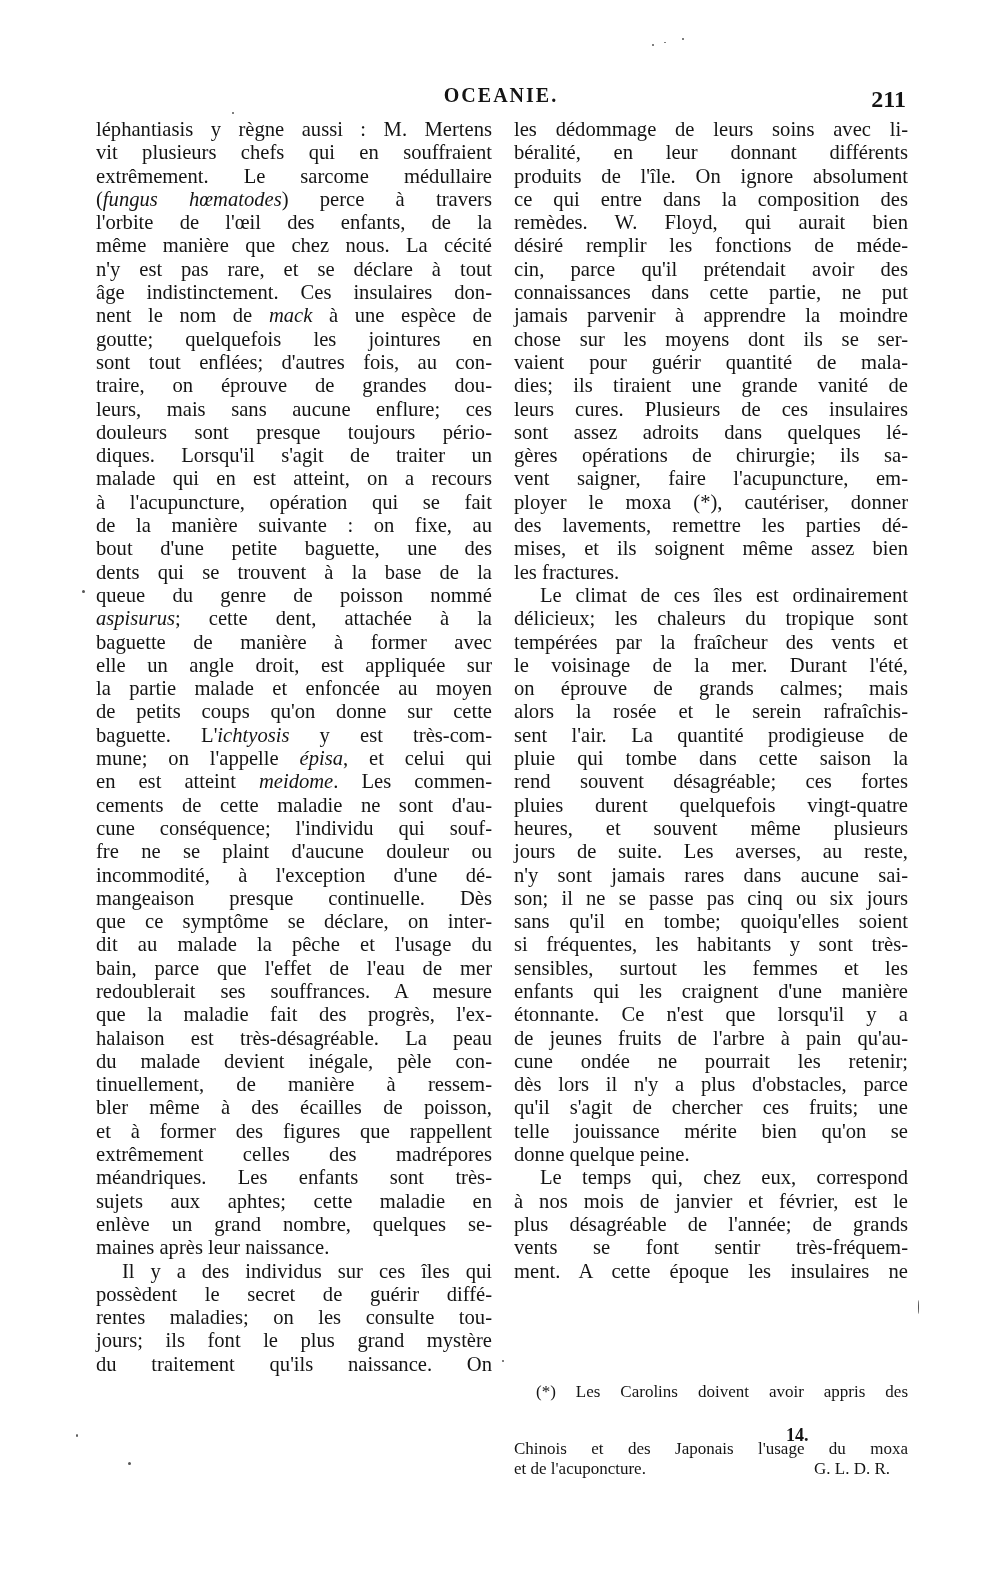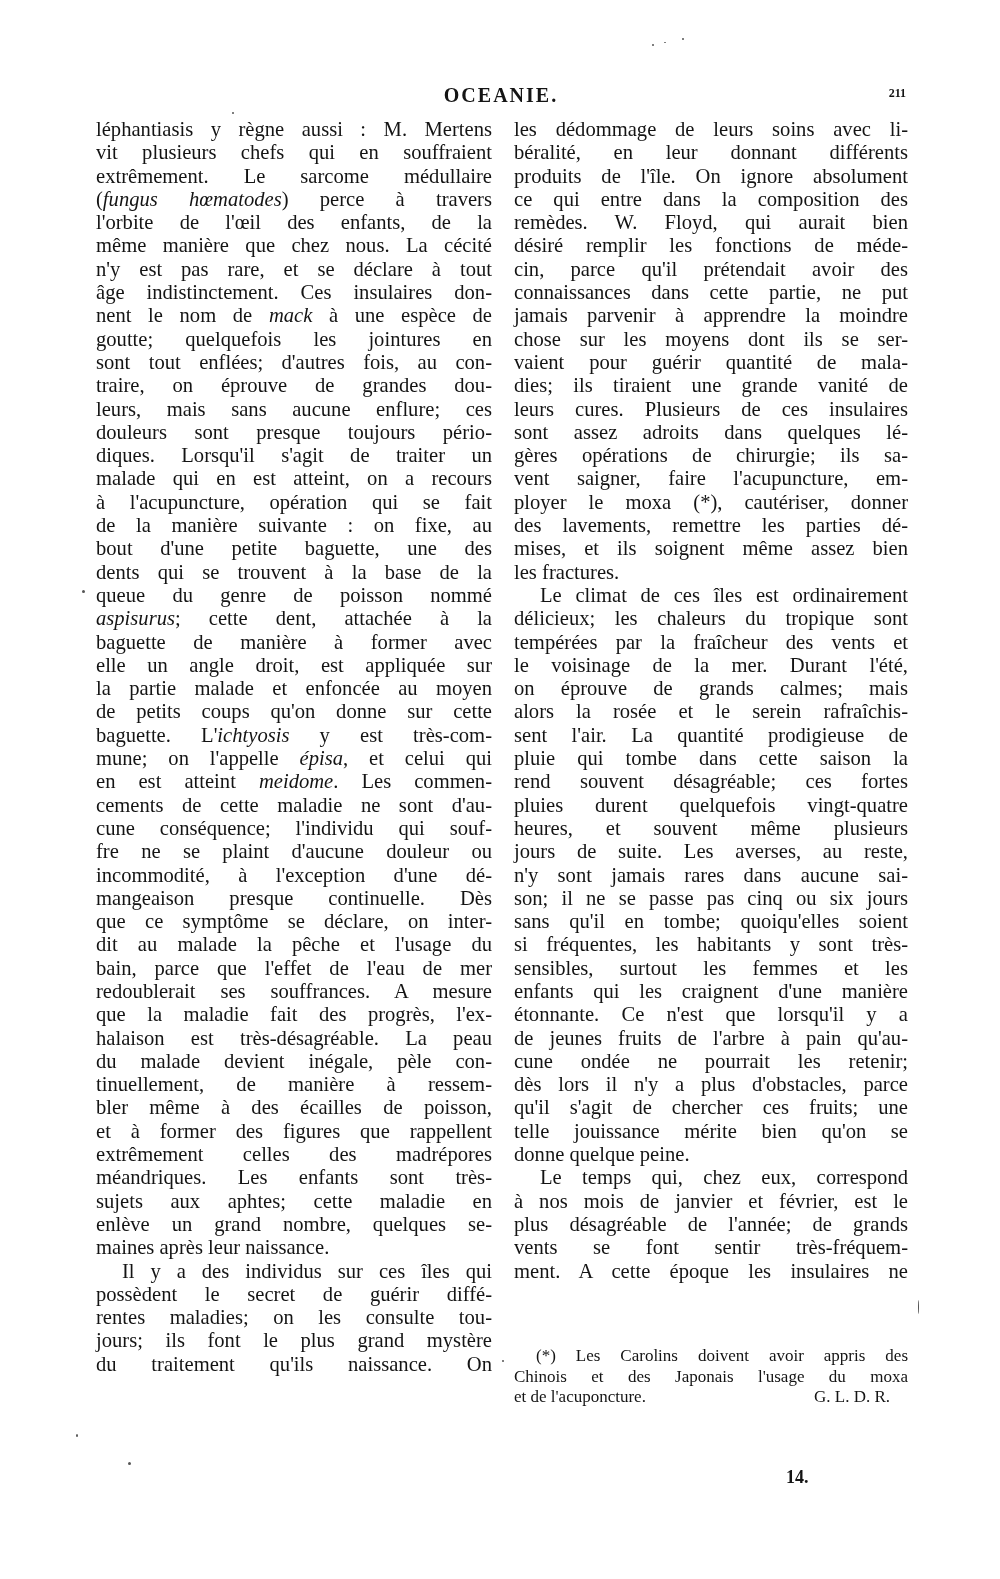--- a/index.html
+++ b/index.html
@@ -36,21 +36,21 @@
       text-align: center;
       font-weight: bold;
       font-size: 20px;
       letter-spacing: 2px;
     }
     .page-number {
       position: absolute;
       right: 0;
       top: 2px;
       font-weight: bold;
-      font-size: 12px;
+      font-size: 24px;
     }
     .column {
       position: absolute;
       top: 118px;
       width: 396px;
       font-size: 20.6px;
       line-height: 23.3px;
       text-align: justify;
       hyphens: none;
     }
@@ -77,35 +77,35 @@
       top: 1346px;
       width: 394px;
       font-size: 17px;
       line-height: 20.5px;
     }
     .fn-line {
       display: block;
       white-space: nowrap;
       text-align: justify;
       text-align-last: justify;
+      margin-top: 36px;
     }
     .fn-line.first { padding-left: 22px; }
     .fn-last {
       display: flex;
       justify-content: space-between;
       padding-right: 18px;
       gap: 36px;
     }
     .signature {
       position: absolute;
       left: 786px;
       top: 1425px;
       font-weight: bold;
       font-size: 18px;
-      margin-top: 42px;
     }
     .speck {
       position: absolute;
       background: #555;
       border-radius: 50%;
     }
   </style>
 </head>
 <body>
 

